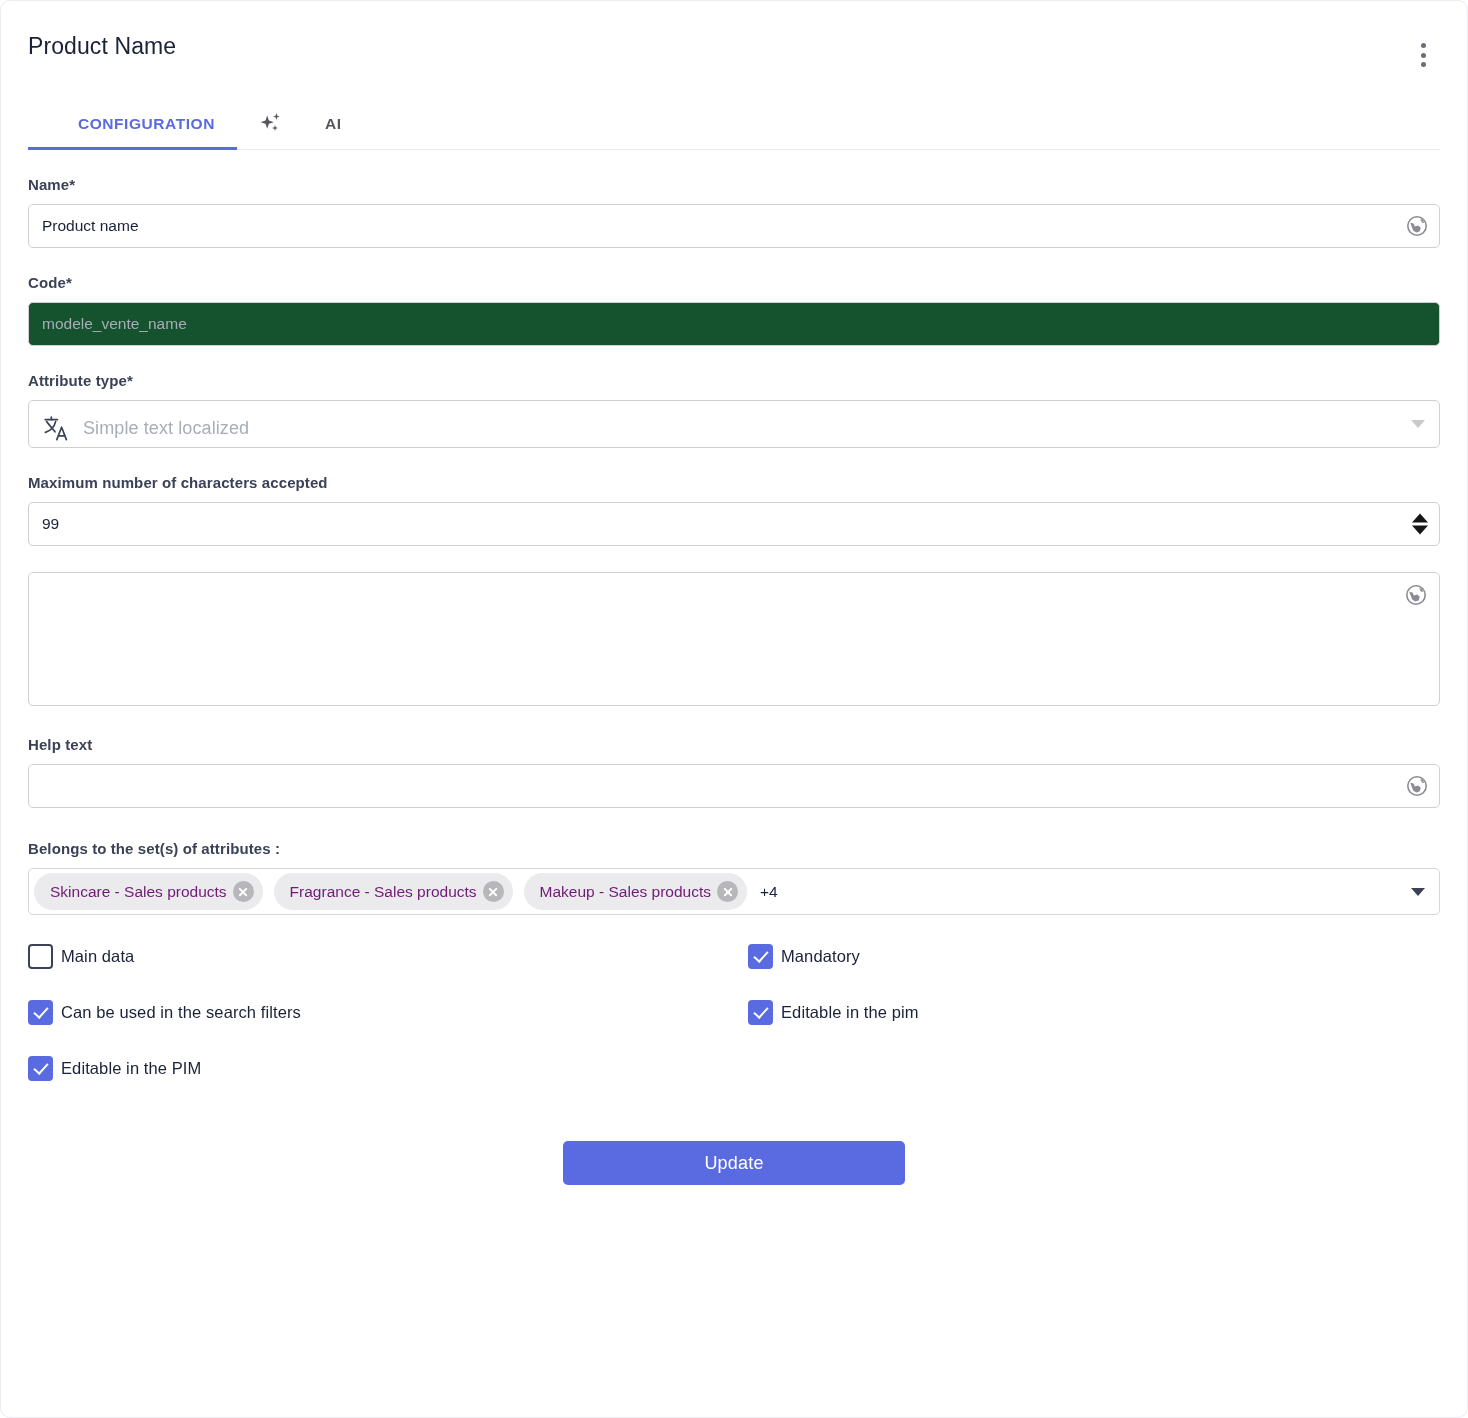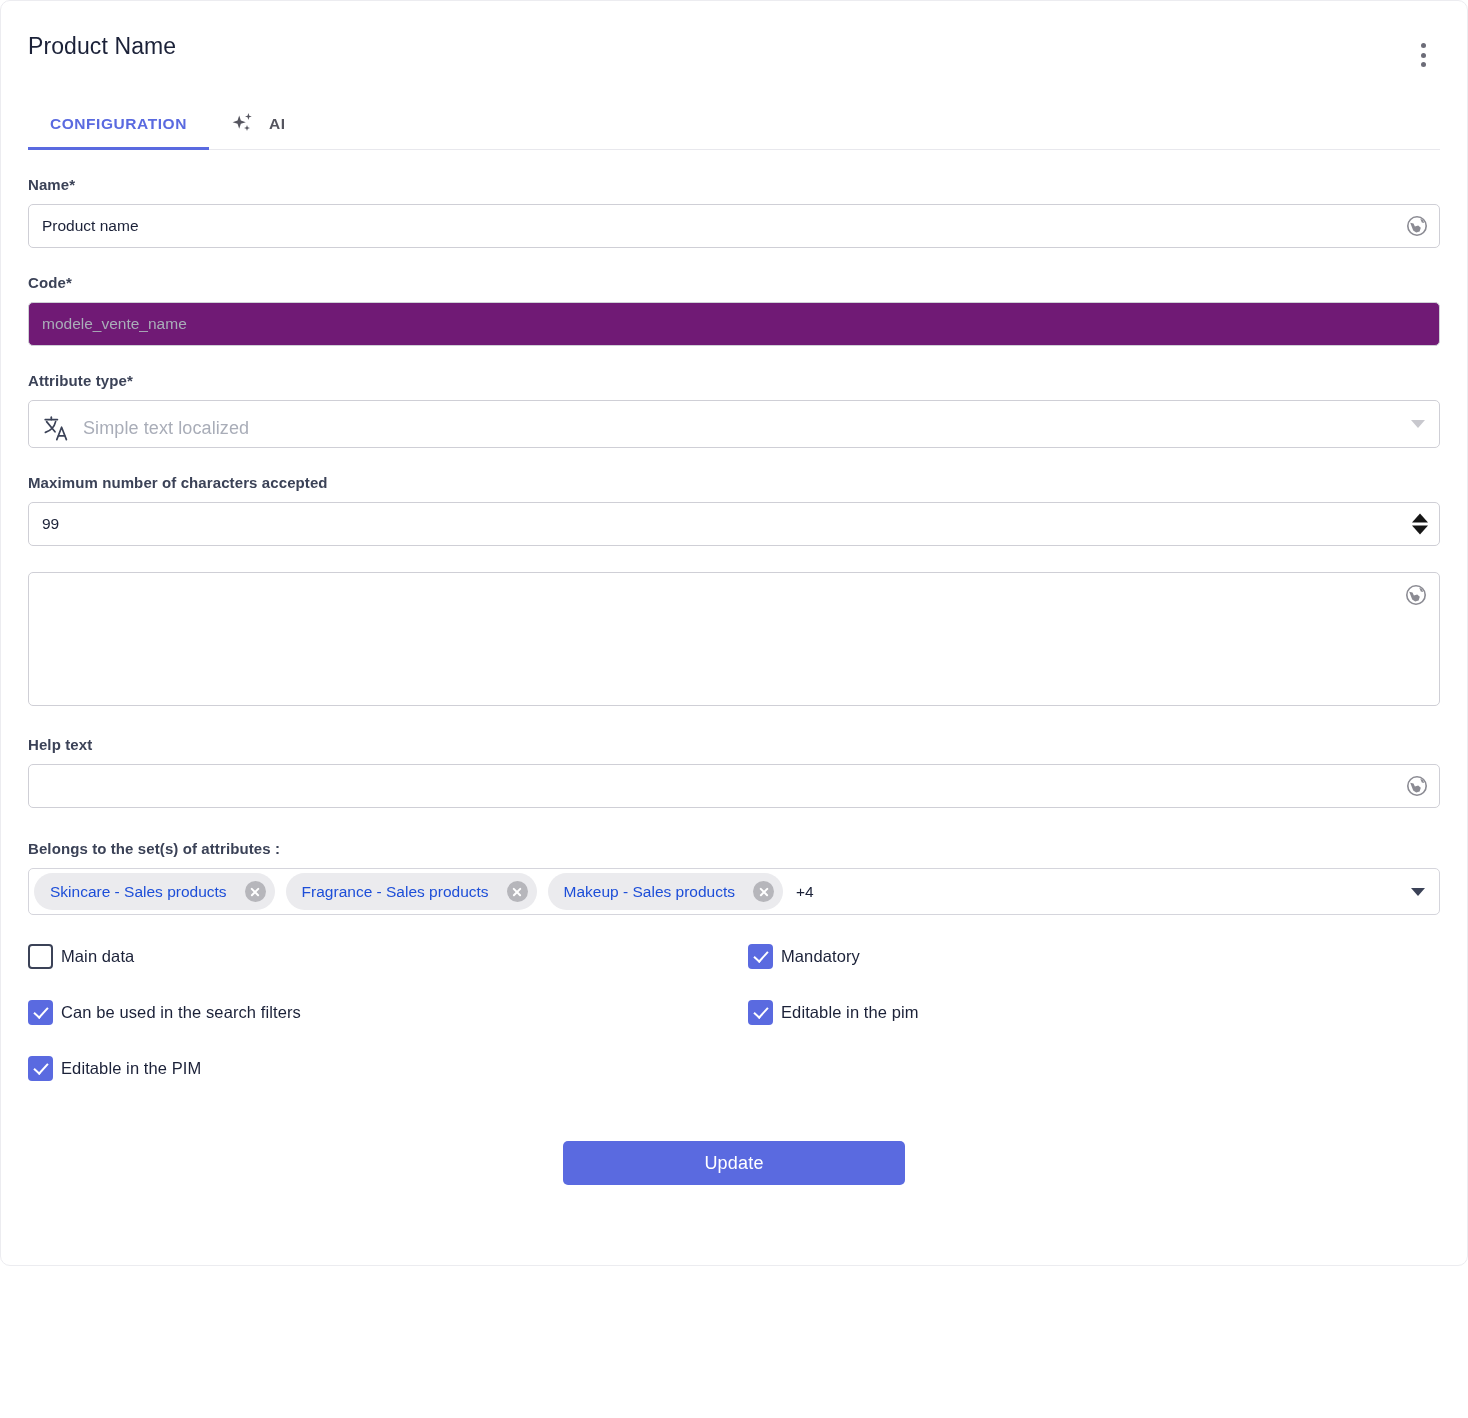--- a/index.html
+++ b/index.html
@@ -9,21 +9,21 @@
   }
   body {
     width: 1468px; height: 1418px;
     font-family: "Liberation Sans", sans-serif;
     color: #252b42;
     overflow: hidden;
   }
   .card {
     position: relative;
     width: 1468px;
-    height: 1266px;
+    height: 1418px;
     background: #fff;
     border: 1px solid #ececf0;
     border-radius: 10px;
     padding: 0 27px;
   }
   
   .header {
     display: flex;
     align-items: flex-start;
     justify-content: space-between;
@@ -76,21 +76,21 @@
     font-family: inherit;
   }
   .tab.active { color: #5a6ae0; }
   .tab.active::after {
     content: "";
     position: absolute;
     left: 0; right: 0; bottom: -1px;
     height: 3px;
     background: #5a6ae0;
   }
-  .tab-label { line-height: 1; }
+  .tab-label { line-height: 1; margin-left: 28px; }
   .sparkle-icon { display: block; width: 26px; height: 26px; }
   
   .field { margin-top: 26px; }
   .field:first-of-type { margin-top: 29px; }
   .field-label {
     display: block;
     font-size: 15px;
     font-weight: 700;
     letter-spacing: .1px;
     color: #3b4257;
@@ -108,21 +108,21 @@
     border-radius: 5px;
     background: #fff;
     padding: 0 46px 0 13px;
     font-size: 15.5px;
     font-family: inherit;
     color: #1b2138;
     outline: none;
   }
   .inp::placeholder { color: #a9adb8; }
   .inp.readonly {
-    background: #701a75;
+    background: #14532d;
     color: #a9adb8;
   }
   .inp.num { padding-right: 44px; }
   textarea.inp {
     height: 134px;
     padding: 12px 46px 12px 13px;
     resize: none;
     line-height: 1.4;
   }
   .inp.helptext { height: 44px; }
@@ -194,27 +194,27 @@
     border-radius: 5px;
     background: #fff;
     display: flex;
     align-items: center;
     gap: 11px;
     padding: 0 40px 0 5px;
   }
   .chip {
     display: inline-flex;
     align-items: center;
-    gap: 18px;
+    gap: 6px;
     height: 37px;
     padding: 0 9px 0 16px;
     border-radius: 19px;
     background: #ebebee;
     font-size: 15.5px;
-    color: #1d4ed8;
+    color: #701a75;
     white-space: nowrap;
   }
   .chip-x {
     width: 21px; height: 21px;
     border-radius: 50%;
     background: #b6b6bb;
     position: relative;
     flex: none;
     cursor: pointer;
   }

